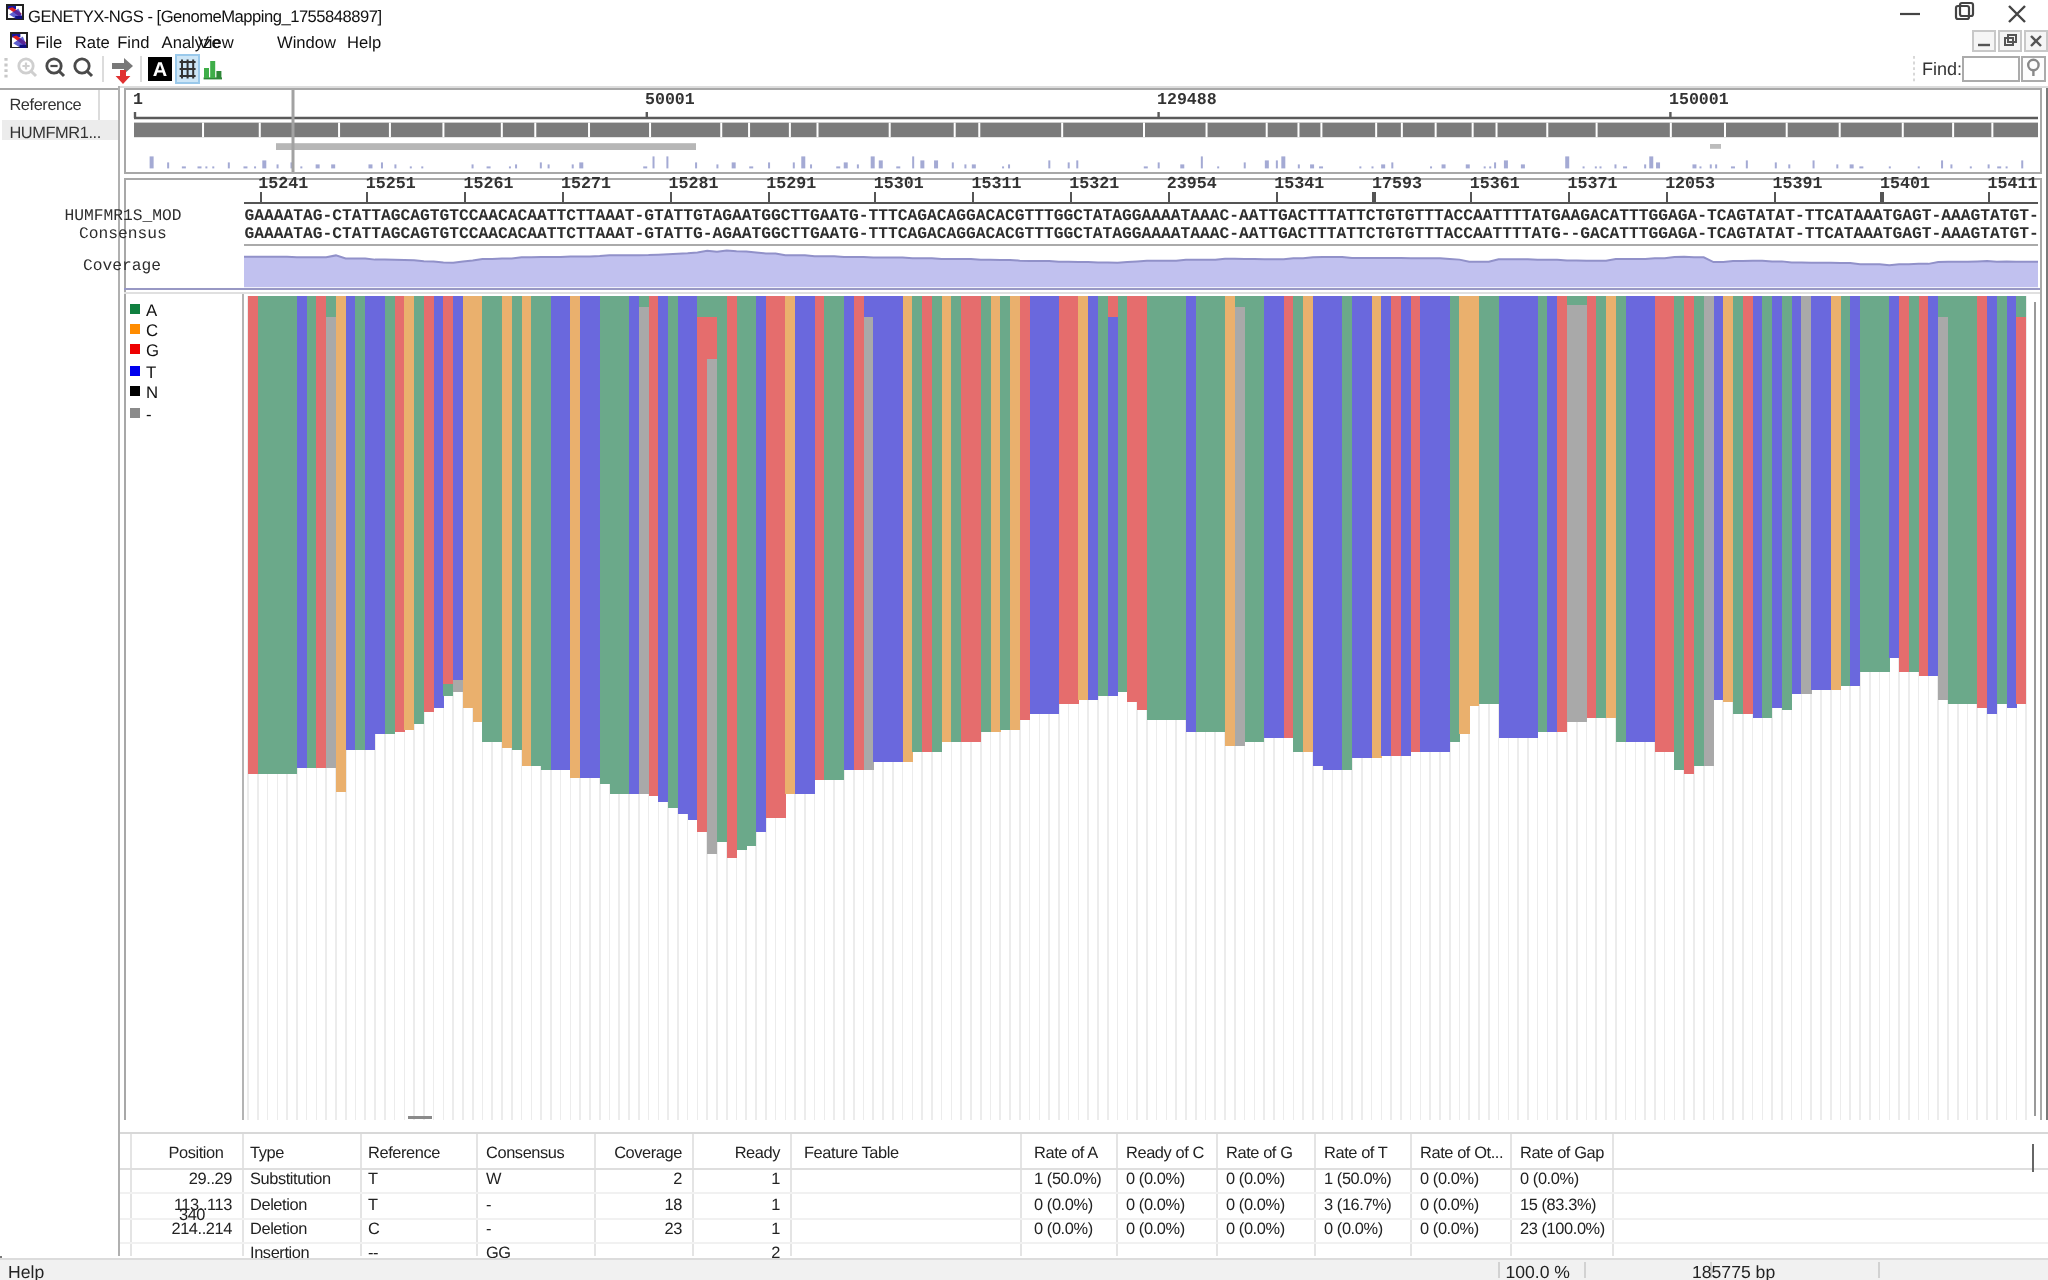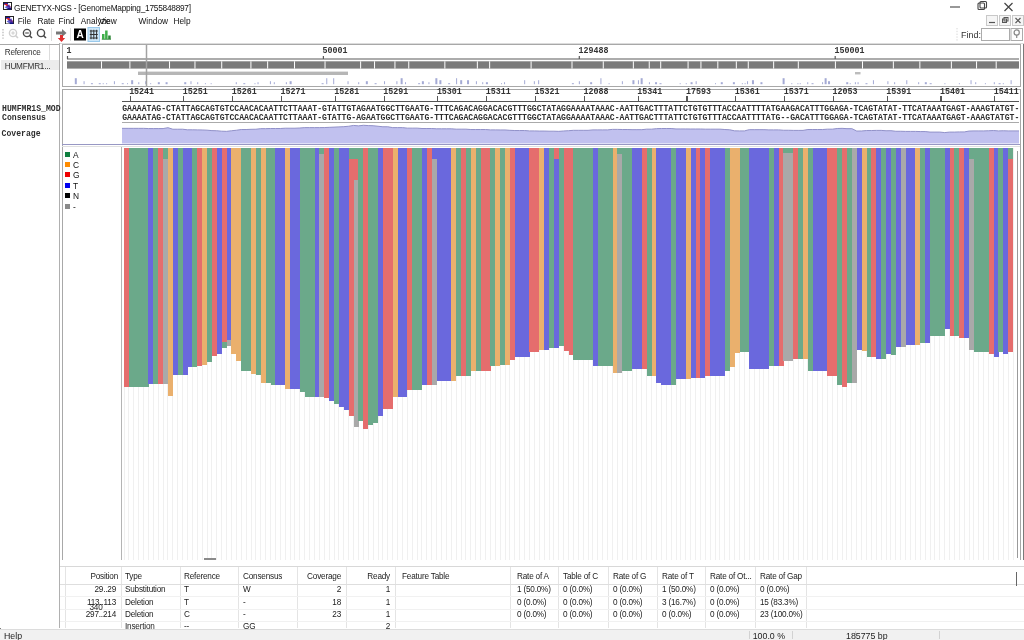--- a/index.html
+++ b/index.html
@@ -1,20 +1,20 @@
 <!DOCTYPE html>
 <html><head><meta charset="utf-8"><style>
 html,body{margin:0;padding:0}
 body{width:1024px;height:640px;overflow:hidden;position:relative;background:#fff;font-family:"Liberation Sans",sans-serif;-webkit-font-smoothing:antialiased}
 .mono{font-family:"Liberation Mono",monospace}
 .abs{position:absolute}
 .rlab{position:absolute;top:86.8px;font-family:"Liberation Mono",monospace;font-size:8.33px;font-weight:bold;color:#333}
 .rtick{position:absolute;top:95.8px;width:1.1px;height:4.8px;background:#555}
 .seq{position:absolute;left:122.2px;width:897px;overflow:hidden;white-space:pre;font-family:"Liberation Mono",monospace;font-size:8.14px;color:#2e2e2e;font-weight:bold}
-.slab{position:absolute;width:119px;text-align:left;font-family:"Liberation Mono",monospace;font-size:8.14px;color:#2e2e2e;font-weight:bold}
+.slab{position:absolute;width:119px;text-align:center;font-family:"Liberation Mono",monospace;font-size:8.14px;color:#2e2e2e;font-weight:normal}
 .leg{position:absolute;left:64px;font-size:8.3px;color:#111}
 .legsq{position:absolute;left:64.5px;width:5px;height:5px}
 .th{position:absolute;top:571.8px;font-size:8.2px;letter-spacing:-0.2px;color:#222}
 .td{position:absolute;font-size:8.2px;letter-spacing:-0.2px;color:#222}
 .vline{position:absolute;background:#e4e4e4;width:1px}
 .menu{position:absolute;top:15.5px;font-size:8.3px;color:#111}
 </style></head><body>
 <div class="abs" style="left:0;top:0;width:1024px;height:640px;border:1px solid #7a7a7a;box-sizing:border-box"></div>
 <div class="abs" style="left:0;top:0;width:1024px;height:14px;background:#fff"></div>
 <svg class="abs" style="left:3px;top:2px" width="9" height="8">
@@ -267,21 +267,21 @@
     <div class="rlab" style="left:334.3px">15281</div>
     <div class="rtick" style="left:334.7px"></div>
     <div class="rlab" style="left:383.15px">15291</div>
     <div class="rtick" style="left:383.55px"></div>
     <div class="rlab" style="left:436.88px">15301</div>
     <div class="rtick" style="left:437.28px"></div>
     <div class="rlab" style="left:485.73px">15311</div>
     <div class="rtick" style="left:486.13px"></div>
     <div class="rlab" style="left:534.58px">15321</div>
     <div class="rtick" style="left:534.98px"></div>
-    <div class="rlab" style="left:583.43px">12088</div>
+    <div class="rlab" style="left:583.43px">23954</div>
     <div class="rtick" style="left:583.83px"></div>
     <div class="rlab" style="left:637.17px">15341</div>
     <div class="rtick" style="left:637.57px"></div>
     <div class="rlab" style="left:686.02px">17593</div>
     <div class="rtick" style="left:686.42px"></div>
     <div class="rlab" style="left:734.87px">15361</div>
     <div class="rtick" style="left:735.27px"></div>
     <div class="rlab" style="left:783.72px">15371</div>
     <div class="rtick" style="left:784.12px"></div>
     <div class="rlab" style="left:832.57px">12053</div>
@@ -715,29 +715,29 @@
 <div class="vline" style="left:557.5px;top:567px;height:61px"></div>
 <div class="vline" style="left:607.5px;top:567px;height:61px"></div>
 <div class="vline" style="left:656.5px;top:567px;height:61px"></div>
 <div class="vline" style="left:705px;top:567px;height:61px"></div>
 <div class="vline" style="left:754.5px;top:567px;height:61px"></div>
 <div class="vline" style="left:806px;top:567px;height:61px"></div>
 <div class="abs" style="left:60px;top:583.5px;width:964px;height:1px;background:#dedede"></div>
 <div class="abs" style="left:60px;top:596.3px;width:964px;height:1px;background:#f1f1f1"></div>
 <div class="abs" style="left:60px;top:608.6px;width:964px;height:1px;background:#f1f1f1"></div>
 <div class="abs" style="left:60px;top:620.9px;width:964px;height:1px;background:#f1f1f1"></div>
-<div class="th" style="left:78px;width:40px;text-align:right">Position</div>
+<div class="th" style="left:78px;width:40px;text-align:center">Position</div>
 <div class="th" style="left:125px">Type</div>
 <div class="th" style="left:184px">Reference</div>
 <div class="th" style="left:243px">Consensus</div>
 <div class="th" style="left:291px;width:50px;text-align:right">Coverage</div>
 <div class="th" style="left:340px;width:50px;text-align:right">Ready</div>
 <div class="th" style="left:402px">Feature Table</div>
 <div class="th" style="left:517px">Rate of A</div>
-<div class="th" style="left:563px">Table of C</div>
+<div class="th" style="left:563px">Ready of C</div>
 <div class="th" style="left:613px">Rate of G</div>
 <div class="th" style="left:662px">Rate of T</div>
 <div class="th" style="left:710px">Rate of Ot...</div>
 <div class="th" style="left:760px">Rate of Gap</div>
 <div class="td" style="left:76px;top:585.2px;width:40px;text-align:right">29..29</div>
 <div class="td" style="left:125px;top:585.2px">Substitution</div>
 <div class="td" style="left:184px;top:585.2px">T</div>
 <div class="td" style="left:243px;top:585.2px">W</div>
 <div class="td" style="left:291px;top:585.2px;width:50px;text-align:right">2</div>
 <div class="td" style="left:340px;top:585.2px;width:50px;text-align:right">1</div>
@@ -752,21 +752,21 @@
 <div class="td" style="left:184px;top:597.5px">T</div>
 <div class="td" style="left:243px;top:597.5px">-</div>
 <div class="td" style="left:291px;top:597.5px;width:50px;text-align:right">18</div>
 <div class="td" style="left:340px;top:597.5px;width:50px;text-align:right">1</div>
 <div class="td" style="left:517px;top:597.5px">0 (0.0%)</div>
 <div class="td" style="left:563px;top:597.5px">0 (0.0%)</div>
 <div class="td" style="left:613px;top:597.5px">0 (0.0%)</div>
 <div class="td" style="left:662px;top:597.5px">3 (16.7%)</div>
 <div class="td" style="left:710px;top:597.5px">0 (0.0%)</div>
 <div class="td" style="left:760px;top:597.5px">15 (83.3%)</div>
-<div class="td" style="left:76px;top:609.8px;width:40px;text-align:right">297..214</div>
+<div class="td" style="left:76px;top:609.8px;width:40px;text-align:right">214..214</div>
 <div class="td" style="left:125px;top:609.8px">Deletion</div>
 <div class="td" style="left:184px;top:609.8px">C</div>
 <div class="td" style="left:243px;top:609.8px">-</div>
 <div class="td" style="left:291px;top:609.8px;width:50px;text-align:right">23</div>
 <div class="td" style="left:340px;top:609.8px;width:50px;text-align:right">1</div>
 <div class="td" style="left:517px;top:609.8px">0 (0.0%)</div>
 <div class="td" style="left:563px;top:609.8px">0 (0.0%)</div>
 <div class="td" style="left:613px;top:609.8px">0 (0.0%)</div>
 <div class="td" style="left:662px;top:609.8px">0 (0.0%)</div>
 <div class="td" style="left:710px;top:609.8px">0 (0.0%)</div>

